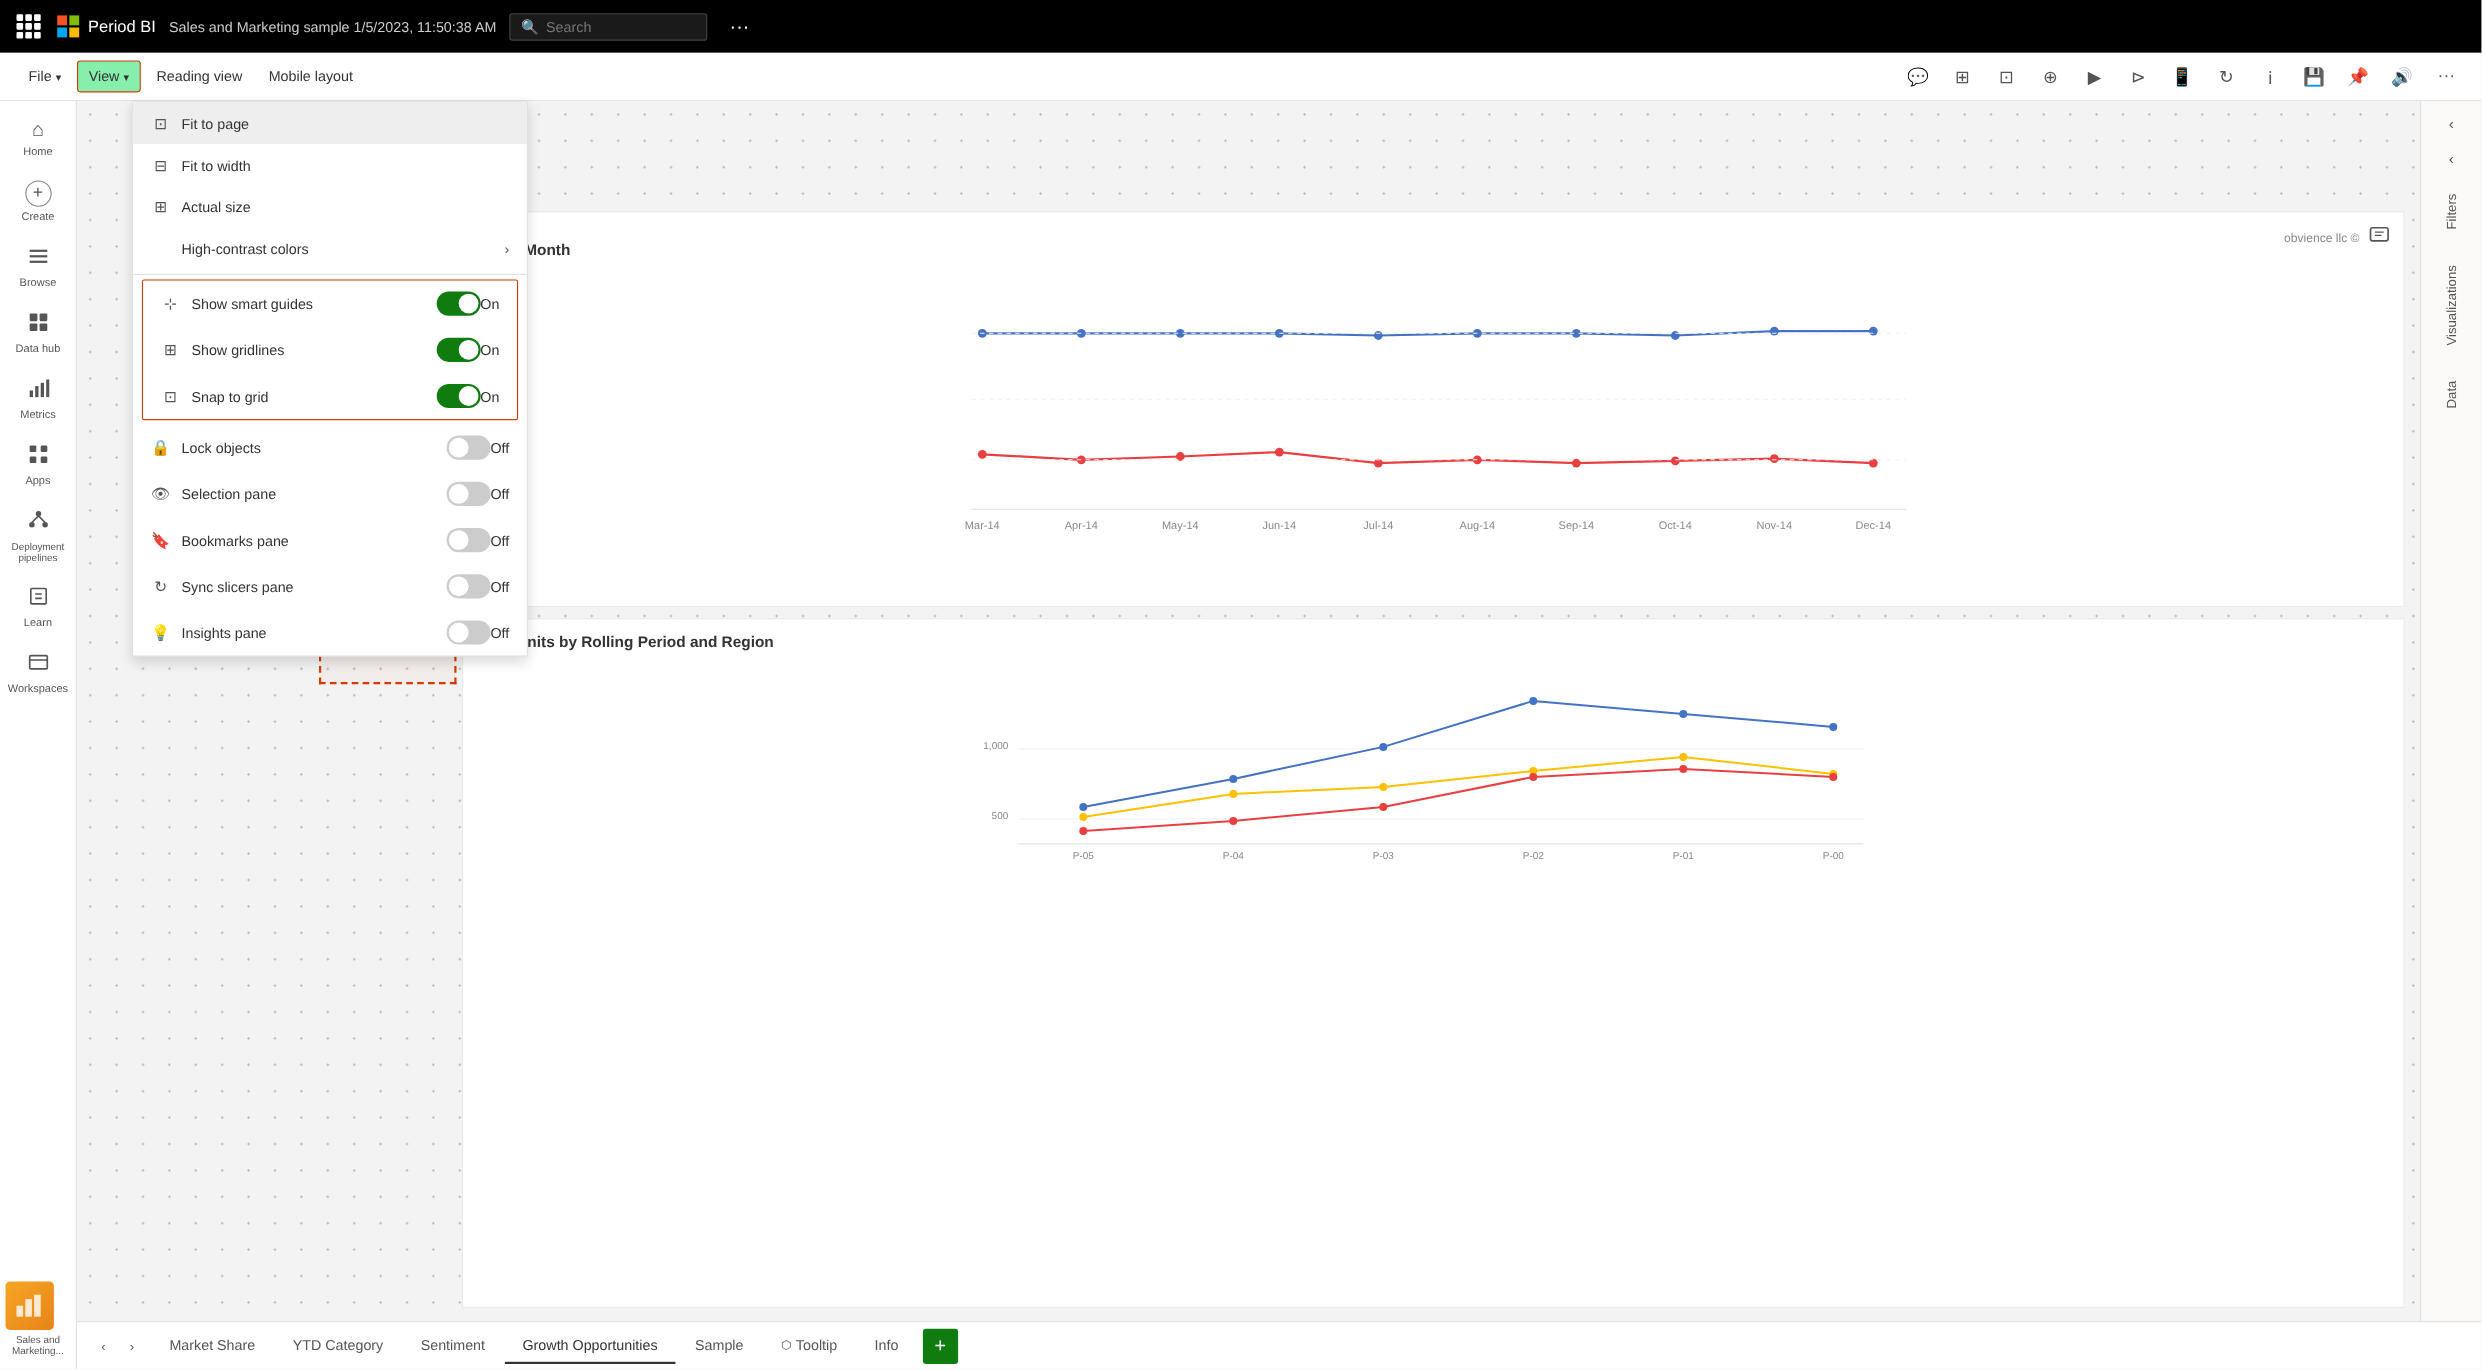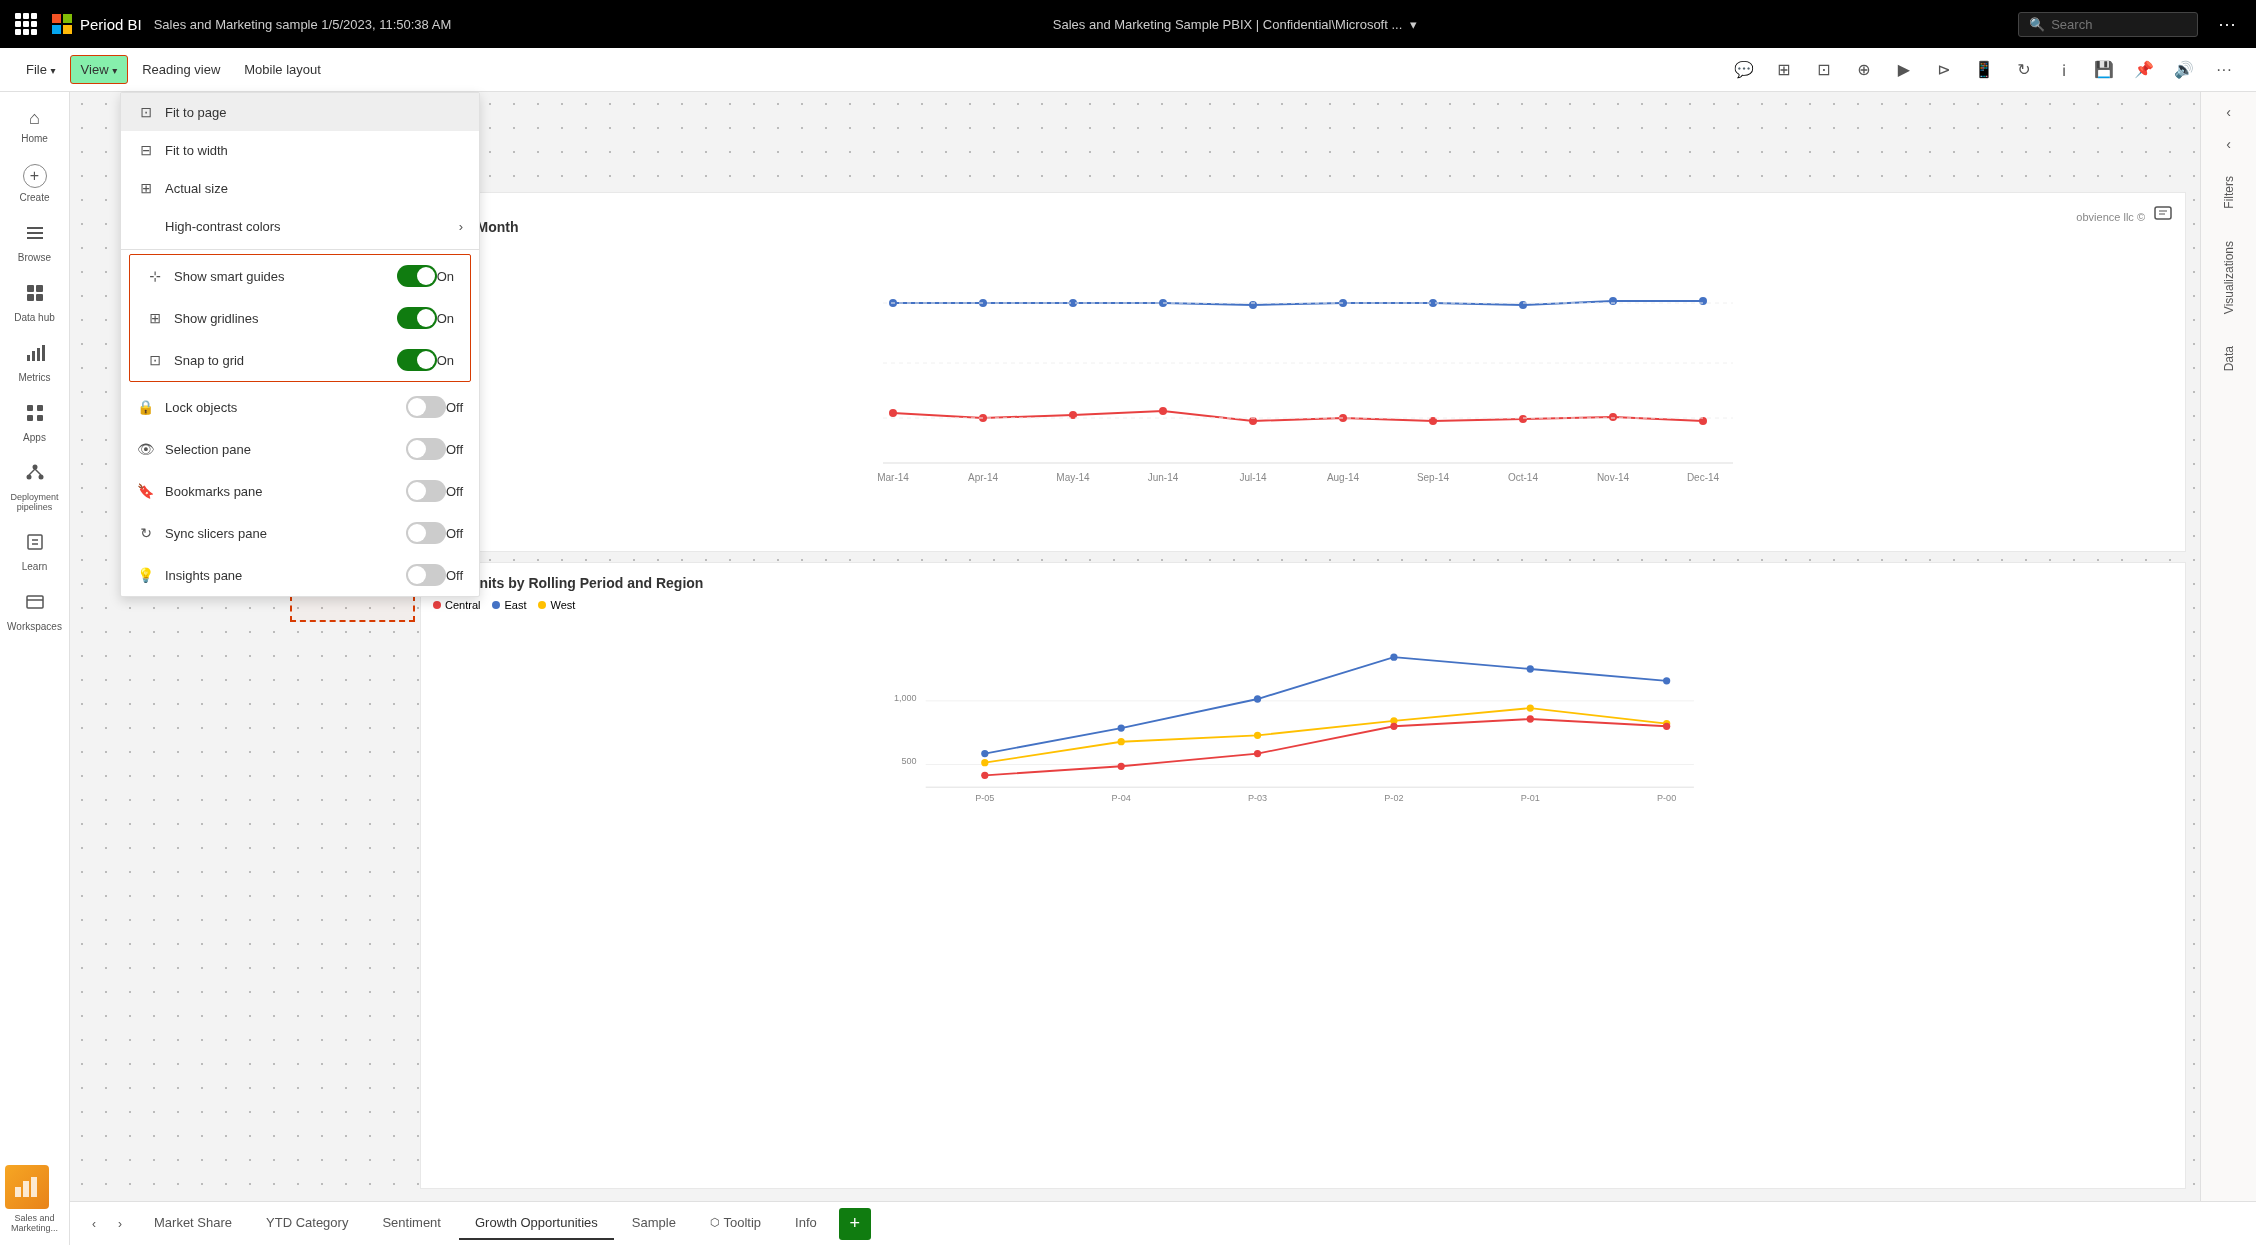--- a/index.html
+++ b/index.html
@@ -150,24 +150,20 @@
   <div class="topbar-logo">
     <div class="ms-logo">
       <span class="r"></span>
         <span class="g"></span>
       <span class="b"></span>
         <span class="y"></span>
     </div>
     <span class="topbar-app">Period BI</span>
   </div>
   <span class="topbar-file">Sales and Marketing sample 1/5/2023, 11:50:38 AM</span>
-  <div class="topbar-center">
-    <span>Sales and Marketing Sample PBIX | Confidential\Microsoft ...</span>
-    <span style="cursor:pointer; margin-left:4px;">▾</span>
-  </div>
   <div class="topbar-search">
     <span style="color:#aaa; font-size:13px;">🔍</span>
     <input placeholder="Search" style="">
   </div>
   <span class="topbar-more">···</span>
 </div>
 
 <div class="menubar" style="position:relative;">
   <div class="menubar-item">
     <span>File</span>
@@ -477,34 +473,20 @@
       <text x="850" y="238" font-size="10" fill="#888" text-anchor="middle">Dec-14</text>
 
       <line x1="30" y1="60" x2="880" y2="60" stroke="#f0f0f0" stroke-width="1" stroke-dasharray="4,4"></line>
       <line x1="30" y1="120" x2="880" y2="120" stroke="#f0f0f0" stroke-width="1" stroke-dasharray="4,4"></line>
       <line x1="30" y1="175" x2="880" y2="175" stroke="#f0f0f0" stroke-width="1" stroke-dasharray="4,4"></line>
     </svg>
   </div>
 
   <div class="chart-wrapper-bottom">
     <div class="chart-title">Total Units by Rolling Period and Region</div>
-    <div class="legend">
-      <div class="legend-item">
-        <div class="legend-dot" style="background:#e84040;"></div>
-        <span>Central</span>
-      </div>
-      <div class="legend-item">
-        <div class="legend-dot" style="background:#4472c4;"></div>
-        <span>East</span>
-      </div>
-      <div class="legend-item">
-        <div class="legend-dot" style="background:#ffc000;"></div>
-        <span>West</span>
-      </div>
-    </div>
     <svg width="100%" height="200" viewBox="0 0 900 220">
 
       <text x="25" y="160" font-size="10" fill="#888" text-anchor="end">500</text>
       <text x="25" y="90" font-size="10" fill="#888" text-anchor="end">1,000</text>
 
       <line x1="35" y1="160" x2="880" y2="160" stroke="#f0f0f0" stroke-width="1"></line>
       <line x1="35" y1="90" x2="880" y2="90" stroke="#f0f0f0" stroke-width="1"></line>
 
       <line x1="35" y1="185" x2="880" y2="185" stroke="#ddd" stroke-width="1"></line>
 

